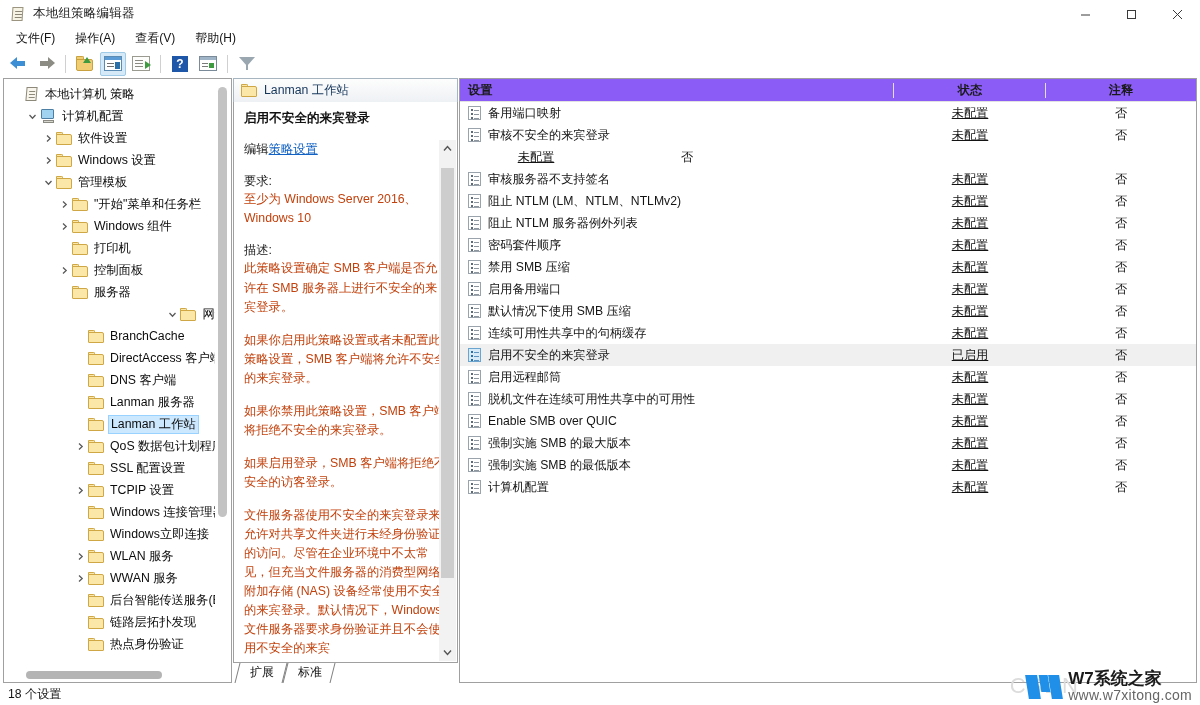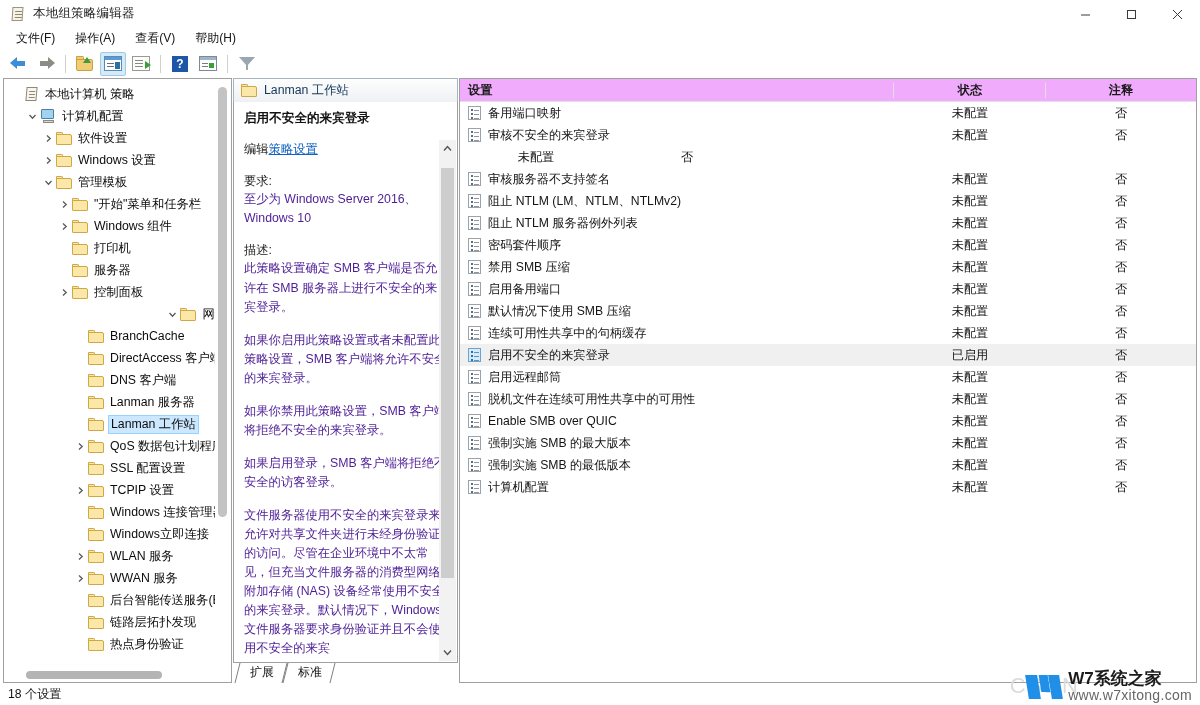--- a/index.html
+++ b/index.html
@@ -282,21 +282,21 @@
     padding: 8px 10px 0 10px;
     min-height: 0;
   }
   .policy-title {
     font-size: 12.6px; font-weight: bold; color: #121212;
     margin-bottom: 15px; line-height: 1.3;
   }
   .edit-line { font-size: 12.3px; color: #202020; margin-bottom: 15px; }
   .edit-line a { color: #1262c4; text-decoration: underline; }
   .sec-label { font-size: 12.3px; color: #202020; }
-  .sec-text { font-size: 12.3px; color: #4c1d95; line-height: 1.55; }
+  .sec-text { font-size: 12.3px; color: #c2410c; line-height: 1.55; }
   .para { margin-bottom: 14px; }
   .mid-scroll {
     position: absolute; right: 1px; top: 38px; bottom: 1px; width: 17px;
     background: #f2f2f2;
   }
   .mid-scroll .up, .mid-scroll .dn {
     position: absolute; left: 0; width: 17px; height: 17px;
     display: flex; align-items: center; justify-content: center;
     color: #666; font-size: 9px;
   }
@@ -319,21 +319,21 @@
   .mid-tabs .tab span { display: inline-block; transform: skewX(14deg); }
 
   
   .list-pane {
     flex: 1 1 auto; display: flex; flex-direction: column;
     border: 1px solid #a0a0a0; margin-left: 1px; margin-right: 3px;
     background: #ffffff; min-width: 0; min-height: 0;
   }
   .list-head {
     height: 23px; flex: 0 0 23px; display: flex;
-    border-bottom: 1px solid #e2e2e2; background: #f0abfc;
+    border-bottom: 1px solid #e2e2e2; background: #8b5cf6;
     align-items: center;
   }
   .list-head .col {
     font-size: 12.2px; color: #1a1a1a; font-weight: bold;
     position: relative; height: 23px; display: flex; align-items: center;
   }
   .col-setting { flex: 1 1 auto; padding-left: 8px; min-width: 0; }
   .col-state { width: 152px; flex: 0 0 152px; justify-content: center; }
   .col-comment { width: 150px; flex: 0 0 150px; justify-content: center; }
   .list-head .col:not(:last-child):after {
@@ -343,21 +343,21 @@
   .list-body { flex: 1 1 auto; overflow: hidden; position: relative; }
   .row {
     height: 22px; display: flex; align-items: center;
     font-size: 12.2px; color: #141414;
   }
   .row.selected { background: #f0f0f0; }
   .row .c-setting {
     flex: 1 1 auto; display: flex; align-items: center;
     padding-left: 8px; min-width: 0; white-space: nowrap;
   }
-  .row .c-state { width: 152px; flex: 0 0 152px; text-align: center; }
+  .row .c-state { width: 152px; flex: 0 0 152px; text-align: center; text-decoration: underline; }
   .row .c-comment { width: 150px; flex: 0 0 150px; text-align: center; }
   .ico-setting {
     width: 13px; height: 14px; flex: 0 0 13px; margin-right: 7px;
     background: #ffffff; border: 1px solid #9aa3ab; position: relative;
   }
   .ico-setting:before {
     content: ""; position: absolute; left: 1.5px; top: 2px;
     width: 2px; height: 2px; background: #5d6b78;
     box-shadow: 0 4px 0 #5d6b78, 0 8px 0 #5d6b78;
   }
@@ -581,38 +581,38 @@
             </div>
             <div class="tree-row" style="padding-left: 52px;">
               <span class="twisty none"></span>
               <span class="ico-folder">
                 <span class="tabt"></span>
                 <span class="body2"></span>
               </span>
               <span class="lbl">打印机</span>
             </div>
             <div class="tree-row" style="padding-left: 52px;">
+              <span class="twisty">
+                <svg width="9" height="9" viewBox="0 0 9 9">
+                  <polyline points="3,1.5 6.2,4.5 3,7.5" fill="none" stroke="#5a5a5a" stroke-width="1.3"></polyline>
+                </svg>
+              </span>
+              <span class="ico-folder">
+                <span class="tabt"></span>
+                <span class="body2"></span>
+              </span>
+              <span class="lbl">控制面板</span>
+            </div>
+            <div class="tree-row" style="padding-left: 52px;">
               <span class="twisty none"></span>
               <span class="ico-folder">
                 <span class="tabt"></span>
                 <span class="body2"></span>
               </span>
               <span class="lbl">服务器</span>
-            </div>
-            <div class="tree-row" style="padding-left: 52px;">
-              <span class="twisty">
-                <svg width="9" height="9" viewBox="0 0 9 9">
-                  <polyline points="3,1.5 6.2,4.5 3,7.5" fill="none" stroke="#5a5a5a" stroke-width="1.3"></polyline>
-                </svg>
-              </span>
-              <span class="ico-folder">
-                <span class="tabt"></span>
-                <span class="body2"></span>
-              </span>
-              <span class="lbl">控制面板</span>
             </div>
             <div class="tree-row" style="padding-left: 52px; justify-content: flex-end;">
               <span class="twisty">
                 <svg width="9" height="9" viewBox="0 0 9 9">
                   <polyline points="1.5,3 4.5,6.2 7.5,3" fill="none" stroke="#5a5a5a" stroke-width="1.3"></polyline>
                 </svg>
               </span>
               <span class="ico-folder">
                 <span class="tabt"></span>
                 <span class="body2"></span>

